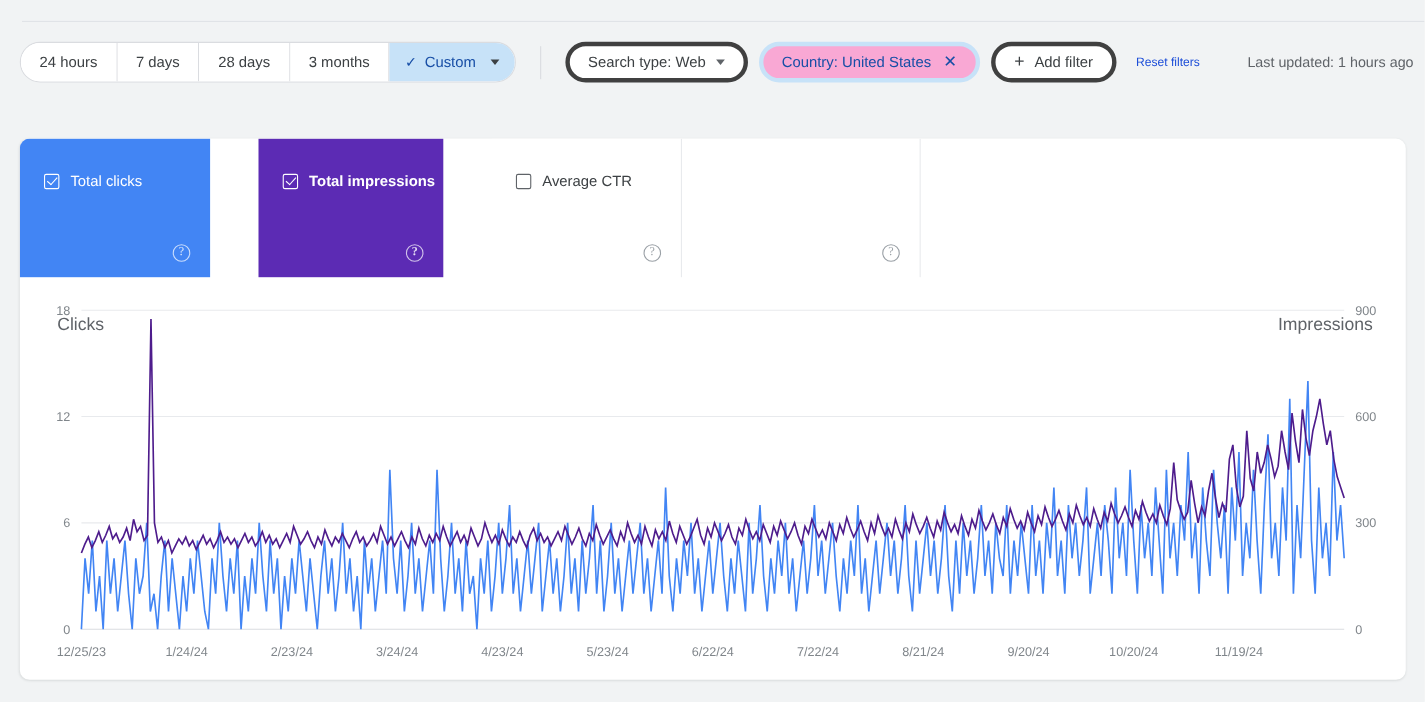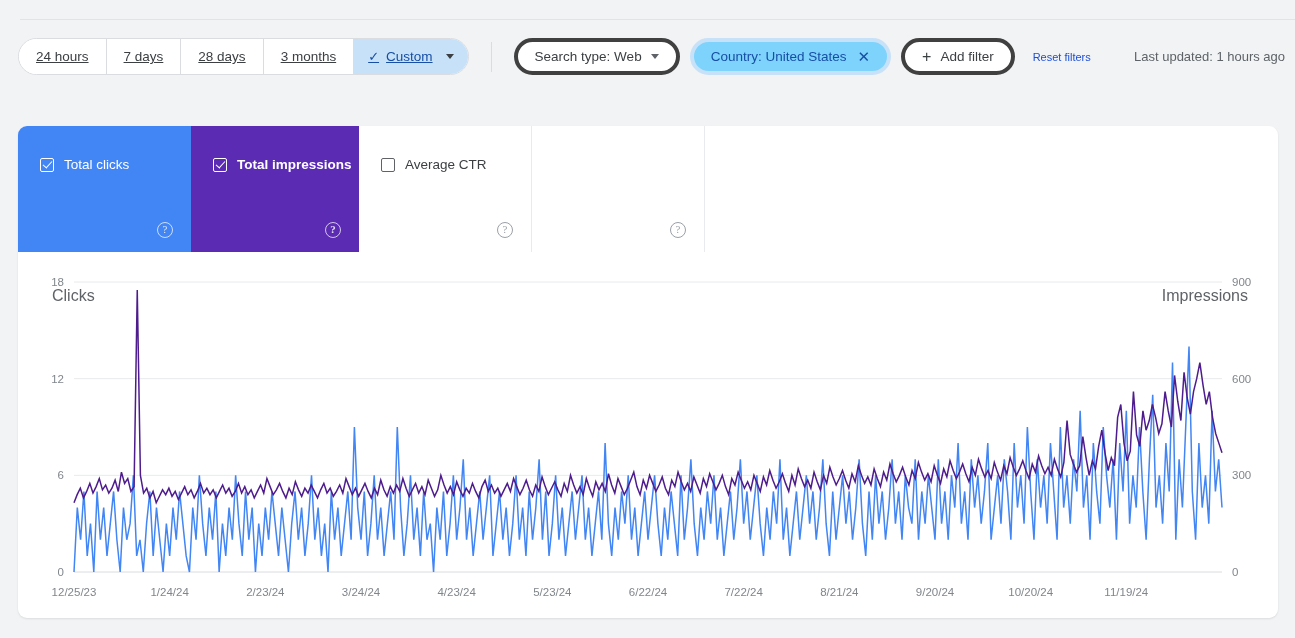--- a/index.html
+++ b/index.html
@@ -24,21 +24,20 @@
   .seg-group {
     display: flex; align-items: stretch; height: 37px;
     border: 1px solid #dadce0; border-radius: 19px; background: #fff;
     overflow: hidden;
   }
   .seg {
     display: flex; align-items: center; justify-content: flex-end;
     padding: 0 17px; font-size: 13.5px; color: #3c4043;
     border-right: 1px solid #dadce0; white-space: nowrap; cursor: pointer;
     background: #fff;
-    text-decoration: underline;
   }
   .seg:last-child { border-right: none; }
   .seg.active {
     background: #c7e2f8; color: #174ea6; padding: 0 14px;
     display: flex; gap: 7px;
   }
   .seg .chk { font-size: 13px; color: #174ea6; line-height: 1; }
   .seg .caret {
     width: 0; height: 0; margin-left: 6px;
     border-left: 4.5px solid transparent; border-right: 4.5px solid transparent;
@@ -55,21 +54,21 @@
     font-size: 13.5px; color: #3c4043; white-space: nowrap; cursor: pointer;
     margin-right: 10px;
     text-align: right;
   }
   .pill .caret {
     width: 0; height: 0; margin-left: 9px;
     border-left: 4.5px solid transparent; border-right: 4.5px solid transparent;
     border-top: 5.5px solid #5f6368;
   }
   .pill.selected {
-    background: #7dd3fc; border-color: #c7e2f8; color: #174ea6;
+    background: #f9a8d4; border-color: #c7e2f8; color: #174ea6;
     font-weight: 400;
   }
   .pill .xmark {
     margin-left: 11px; font-size: 15px; color: #174ea6; line-height: 1;
     cursor: pointer;
   }
   .pill .plus {
     margin-right: 9px; font-size: 16px; color: #3c4043; line-height: 1;
     font-weight: 300;
   }
@@ -84,21 +83,21 @@
 
   
   .card {
     position: absolute; left: 18px; top: 126px;
     width: 1260px; height: 492px;
     background: #fff; border-radius: 9px;
     box-shadow: 0 1px 2px rgba(60,64,67,.12);
     overflow: hidden;
   }
 
-  .metrics { display: flex; height: 126px; }
+  .metrics { display: flex; height: 126px; gap: 44px; }
   .metric {
     position: relative; width: 173px; height: 126px;
     border-right: 1px solid #e8eaed; background: #fff;
     cursor: pointer;
   }
   .metric.w-blue { width: 173px; background: #4285f4; border-right: none; }
   .metric.w-purple { width: 168px; background: #5c2bb4; border-right: none; font-weight: bold; }
   .metric-inner { padding: 31px 0 0 22px; display: flex; align-items: center; gap: 10px; }
   .cb {
     width: 14px; height: 14px; border: 1.6px solid #5f6368;

